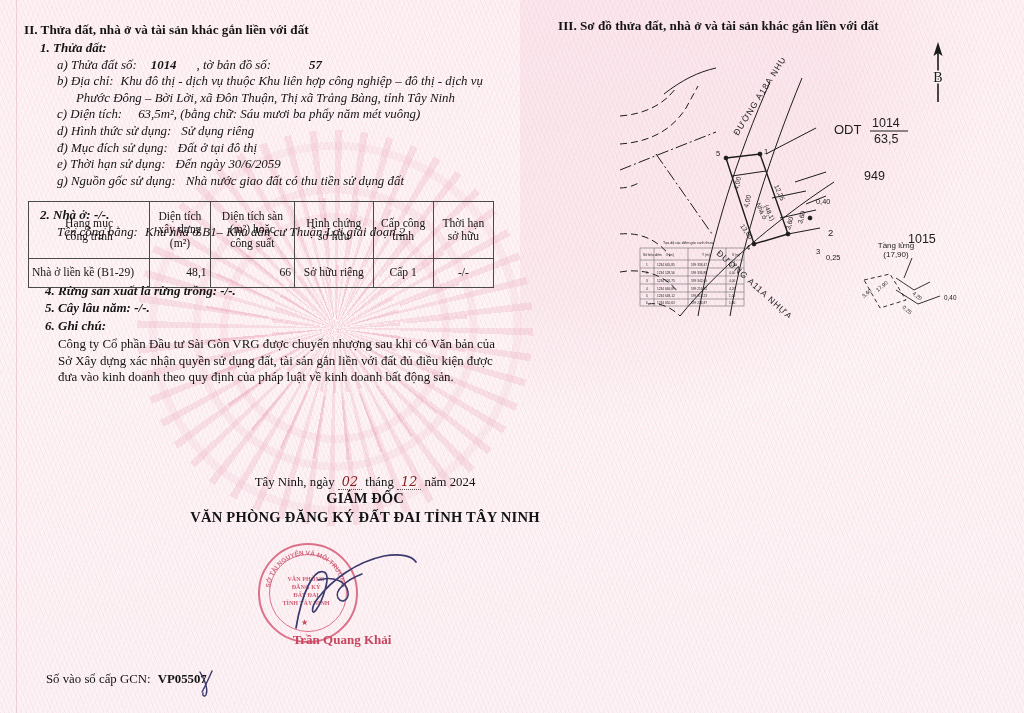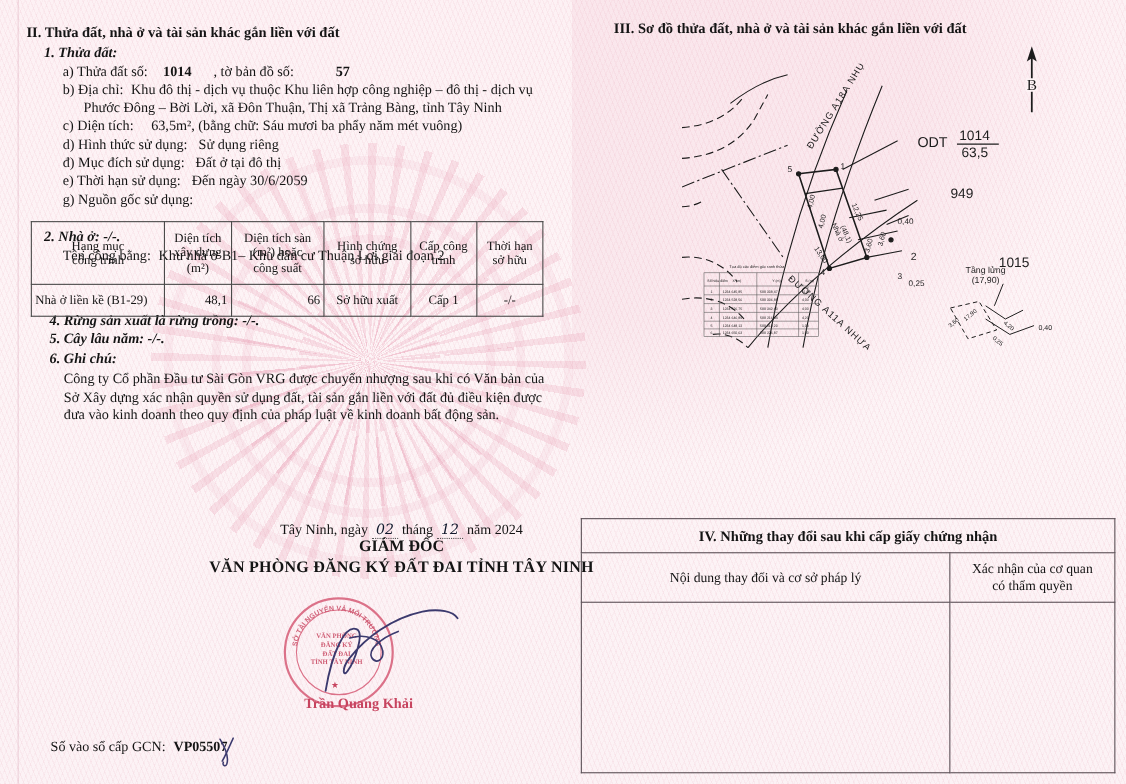--- a/index.html
+++ b/index.html
@@ -54,53 +54,53 @@
   .t{font-size:12.9px;line-height:16.6px;}
   .b{font-weight:bold;}
 
   
   #left{position:absolute;left:0;top:0;width:520px;height:713px;z-index:6;}
   #sec2-title{left:24px;top:22px;}
   #blk1{left:40px;top:40px;width:470px;}
   .row{display:flex;}
   .lbl{white-space:pre;}
   .val{font-weight:bold;}
-  .indent{padding-left:17px;}
+  .indent{padding-left:17px;font-style:italic;}
 
   
   #ctable{position:absolute;left:28px;top:201px;width:466px;border-collapse:collapse;z-index:6;}
   #ctable td,#ctable th{border:1px solid #4a4a4a;font-size:11.6px;line-height:13.4px;padding:2px 3px;}
   #ctable th{font-weight:normal;text-align:center;height:52px;vertical-align:middle;}
   #ctable td{height:24px;}
   .c-l{text-align:left;padding-left:5px;border-radius:10px;}
   .c-r{text-align:right;padding-right:5px;}
   .c-c{text-align:center;}
 
   
   #signblk{position:absolute;left:140px;top:474px;width:450px;text-align:center;z-index:7;}
   #signline{font-size:12.8px;}
-  .hand{font-family:"DejaVu Serif", serif;font-style:italic;color:#0f172a;
+  .hand{font-family:"DejaVu Serif", serif;font-style:italic;color:#7f1d1d;
         border-bottom:1px dotted #555;padding:0 4px;}
   #office{font-weight:bold;font-size:14.6px;letter-spacing:.2px;margin-top:2px;}
   #role{font-weight:bold;font-size:14.6px;}
   #seal{
     position:absolute;left:258px;top:543px;width:96px;height:96px;border-radius:50%;
     border:2.6px solid #d4536f;z-index:7;opacity:.8;
   }
   #seal:before{content:"";position:absolute;inset:9px;border-radius:50%;border:1.6px solid #d4536f;}
   #sealtxt{
     position:absolute;left:258px;top:543px;width:96px;height:96px;z-index:8;
     font-size:6.1px;color:#c7445f;font-weight:bold;text-align:center;opacity:.85;
     display:flex;flex-direction:column;align-items:center;justify-content:center;line-height:8px;
   }
   #sealarc{position:absolute;left:258px;top:543px;width:96px;height:96px;z-index:8;opacity:.8;}
   #sealarc text{font-size:6.4px;fill:#c7445f;font-weight:bold;font-family:"Liberation Sans",sans-serif;}
   #sealstar{position:absolute;left:301px;top:618px;font-size:8px;color:#c7445f;z-index:9;}
   #sigscribble{position:absolute;left:288px;top:540px;z-index:9;}
-  #signame{position:absolute;left:236px;top:632px;width:180px;text-align:center;
+  #signame{position:absolute;left:252px;top:632px;width:180px;text-align:center;
     font-weight:bold;font-size:13px;color:#c7445f;z-index:9;}
   #gcn{position:absolute;left:46px;top:672px;font-size:12.8px;z-index:7;}
   #gcnmark{position:absolute;left:196px;top:668px;z-index:8;}
 
   
   #right{position:absolute;left:520px;top:0;width:504px;height:713px;z-index:6;}
   #sec3-title{left:38px;top:18px;}
   #compass{position:absolute;left:405px;top:42px;z-index:7;}
   #map{position:absolute;left:100px;top:58px;width:400px;height:260px;z-index:6;}
   #map text{font-family:"Liberation Sans",sans-serif;fill:#1c1c1c;}
@@ -157,20 +157,21 @@
       <span style="padding-left:10px">Đất ở tại đô thị</span>
     </div>
 
     <div class="row indent">
       <span class="lbl">e) Thời hạn sử dụng:</span>
       <span style="padding-left:10px">Đến ngày 30/6/2059</span>
     </div>
 
     <div class="row indent">
       <span class="lbl">g) Nguồn gốc sử dụng:</span>
+      <span style="padding-left:10px">Nhà nước giao đất có thu tiền sử dụng đất</span>
     </div>
 
     <div class="it" style="margin-top:18px">2. Nhà ở:  -/-.</div>
 
     <div class="row indent">
       <span class="lbl">Tên công bằng:</span>
       <span style="padding-left:7px">Khu nhà ở B1– Khu dân cư Thuận Lợi giai đoạn 2</span>
     </div>
   </div>
 
@@ -201,21 +202,21 @@
       </th>
       <th style="width:58px">
         <div>Thời hạn</div>
         <div>sở hữu</div>
       </th>
     </tr>
     <tr>
       <td class="c-l">Nhà ở liền kề (B1-29)</td>
       <td class="c-r">48,1</td>
       <td class="c-r">66</td>
-      <td class="c-c">Sở hữu xuất</td>
+      <td class="c-c">Sở hữu riêng</td>
       <td class="c-c">Cấp 1</td>
       <td class="c-c">-/-</td>
     </tr>
   </tbody>
     </table>
 
   <div class="pg it" style="left:45px;top:283px">4. Rừng sản xuất là rừng trồng: -/-.</div>
   <div class="pg it" style="left:45px;top:300px">5. Cây lâu năm: -/-.</div>
   <div class="pg it" style="left:45px;top:318px">6. Ghi chú:</div>
   <div class="pg t" style="left:58px;top:336px;width:440px">
@@ -409,31 +410,13 @@
         <text x="93" y="57">1,00</text>
 
         <text x="10" y="64">6</text>
         <text x="21" y="64">1234 650,63</text>
         <text x="55" y="64">599 226,87</text>
         <text x="93" y="64">1,00</text>
       </g>
     </svg>
   </svg>
 
-  <table id="sec4">
-    <tbody>
-        <tr>
-      <td class="hd" colspan="2">IV. Những thay đổi sau khi cấp giấy chứng nhận</td>
-    </tr>
-    <tr>
-      <td class="sub" style="width:330px">Nội dung thay đổi và cơ sở pháp lý</td>
-      <td class="sub">
-        <div>Xác nhận của cơ quan</div>
-        <div>có thẩm quyền</div>
-      </td>
-    </tr>
-    <tr>
-      <td class="empty"></td>
-      <td class="empty"></td>
-    </tr>
-  </tbody>
-    </table>
 </div>
 
 </body></html>

